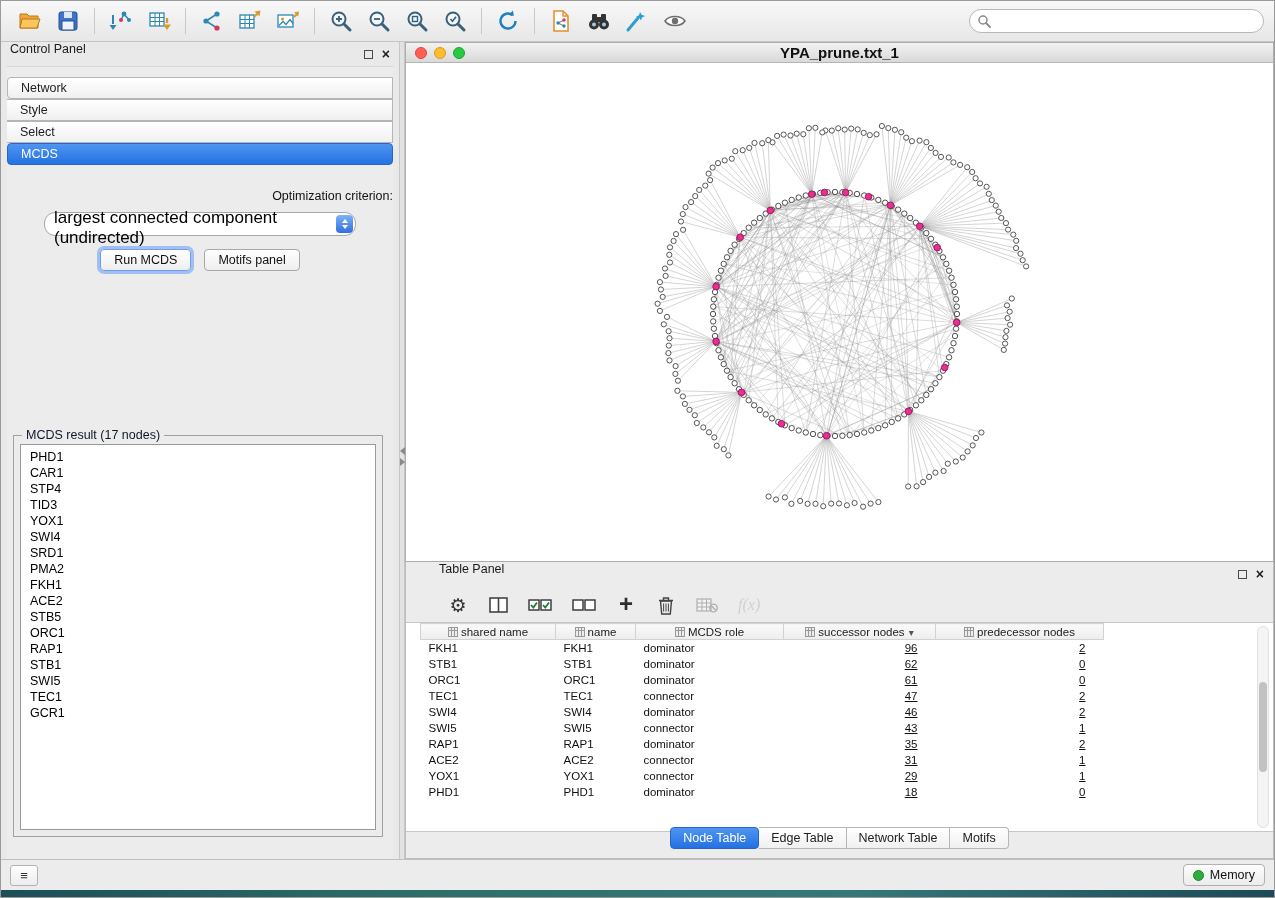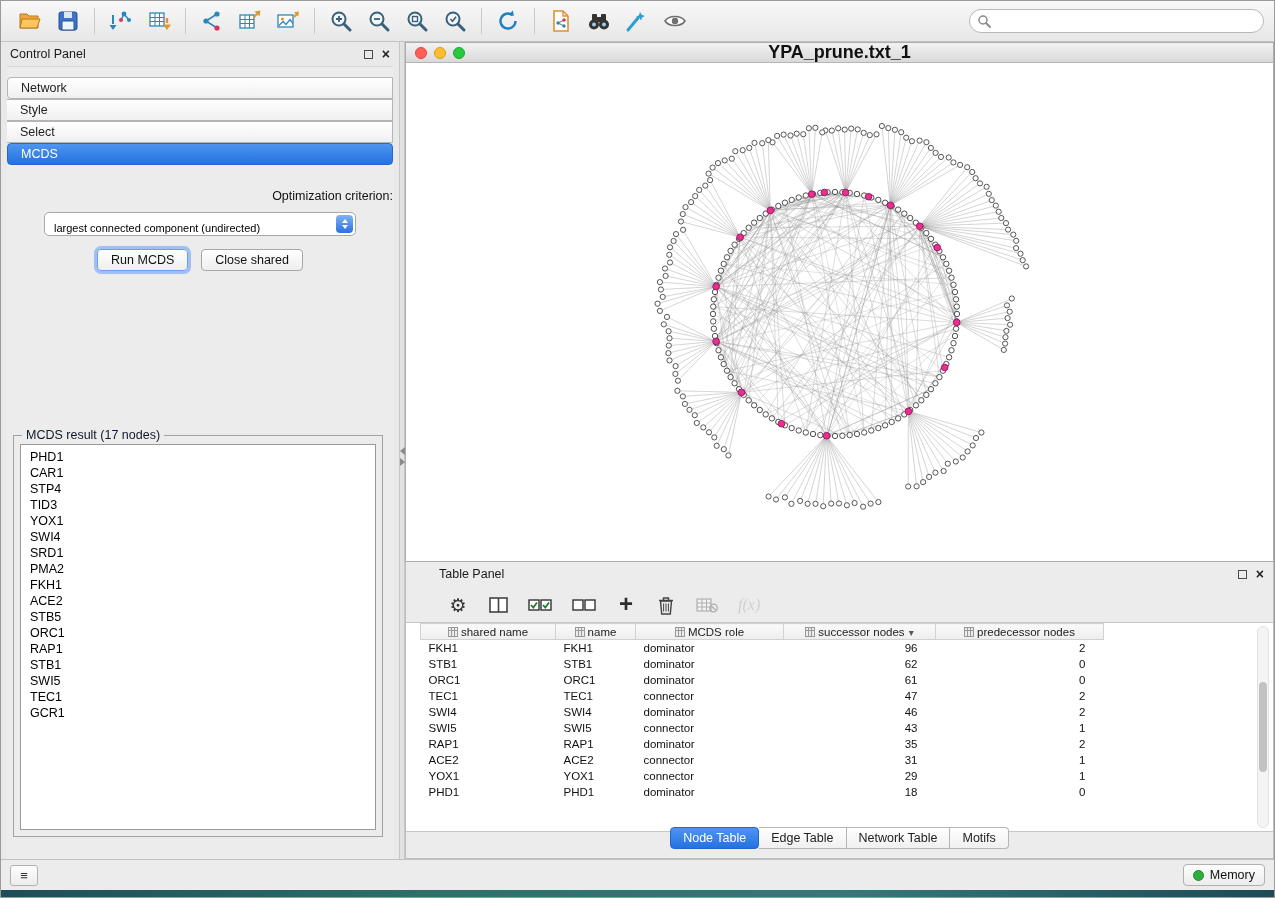--- a/index.html
+++ b/index.html
@@ -10,31 +10,31 @@
   
   .toolbar { position:absolute; top:0; left:0; right:0; height:41px; background:linear-gradient(#f8f8f8,#e7e7e7); border-bottom:1px solid #c4c4c4; display:flex; align-items:center; padding:0 10px; }
   .tbtn { width:38px; height:34px; display:flex; align-items:center; justify-content:center; border-radius:4px; }
   .tsep { width:1px; height:26px; background:#c9c9c9; margin:0 7px; }
   .search-wrap { margin-left:auto; position:relative; width:295px; }
   .search-wrap input { width:100%; height:24px; border:1px solid #b8b8b8; border-radius:12px; background:#fff; padding:0 10px 0 26px; font-size:12px; outline:none; font-family:"Liberation Sans",sans-serif; }
   .search-glass { position:absolute; left:8px; top:5px; }
 
   
   .control-panel { position:absolute; top:41px; left:0; width:398px; bottom:38px; background:#e9e9e9; }
-  .panel-head { height:24px; display:flex; align-items:center; padding:0 9px; font-size:12.5px; color:#1a1a1a; }
+  .panel-head { height:24px; display:flex; padding:0 9px; font-size:12.5px; color:#1a1a1a; }
   .head-icons { margin-left:auto; display:flex; align-items:center; gap:9px; }
   .float-box { width:9px; height:9px; border:1.5px solid #4a4a4a; background:transparent; }
   .close-x { font-size:14px; font-weight:bold; color:#222; line-height:1; }
   .cp-inner { position:absolute; top:24px; left:6px; right:6px; bottom:0; background:#ececec; border-top:1px solid #d8d8d8; }
   .cp-tabs { display:flex; justify-content:center; margin-top:10px;flex-direction:column; }
   .cp-tab { font-size:12.5px; padding:3px 13px; border:1px solid #b5b5b5; border-left:none; background:linear-gradient(#ffffff,#f0f0f0); color:#222; }
   .cp-tab:first-child { border-left:1px solid #b5b5b5; border-radius:4px 0 0 4px; }
   .cp-tab.active { background:linear-gradient(#4f95f0,#2471e2); color:#fff; border:1px solid #2367cf; border-radius:4px; }
   .opt-label { text-align:right; margin-top:24px; font-size:12.5px; color:#111; }
-  .dropdown { position:relative; width:312px; margin:9px auto 0; height:24px; background:#fff; border:1px solid #a8a8a8; border-radius:5px; font-size:11px; display:flex; align-items:center; padding:8px 26px 0 9px; }
+  .dropdown { position:relative; width:312px; margin:9px auto 0; height:24px; background:#fff; border:1px solid #a8a8a8; border-radius:11px; font-size:17px; display:flex; align-items:center; padding:8px 26px 0 9px; }
   .dd-stepper { position:absolute; right:2px; top:2px; bottom:2px; width:17px; border-radius:4px; background:linear-gradient(#7db2f5,#2f6fe0); display:flex; flex-direction:column; align-items:center; justify-content:center; gap:2px; }
   .tri-up { width:0; height:0; border:3.5px solid transparent; border-bottom:4.5px solid #fff; border-top:none; }
   .tri-down { width:0; height:0; border:3.5px solid transparent; border-top:4.5px solid #fff; border-bottom:none; }
   .cp-buttons { display:flex; justify-content:center; gap:13px; margin-top:13px; }
   .btn { font-size:12.5px; padding:3px 13px; border:1px solid #a8a8a8; border-radius:4px; background:linear-gradient(#ffffff,#eeeeee); color:#111; }
   .btn.focus-ring { box-shadow:0 0 0 3px rgba(100,155,245,.55); border-color:#6b9ef0; }
   .groupbox { position:absolute; left:6px; right:10px; top:368px; bottom:22px; border:1px solid #a0a0a0; }
   .groupbox-title { position:absolute; top:-8px; left:8px; background:#ececec; padding:0 4px; font-size:12.5px; color:#0f172a; }
   .result-list { position:absolute; left:6px; right:6px; top:8px; bottom:6px; background:#fff; border:1px solid #999; padding:4px 9px; font-size:12.5px; line-height:16px; color:#000; overflow:hidden; }
 
@@ -46,38 +46,38 @@
 
   
   .right-col { position:absolute; left:404px; right:0; top:41px; bottom:38px; }
   .net-frame { position:absolute; left:0; right:0; top:0; height:520px; background:#fff; border:1px solid #adadad; }
   .net-titlebar { height:20px; background:linear-gradient(#f2f2f2,#d9d9d9); border-bottom:1px solid #b5b5b5; position:relative; display:flex; align-items:center; justify-content:center; }
   .lights { position:absolute; left:9px; top:4px; display:flex; gap:7px; }
   .light { width:12px; height:12px; border-radius:50%; }
   .light.red { background:#ff5f57; border:1px solid #e0443e; }
   .light.yellow { background:#febc2e; border:1px solid #d89c1e; }
   .light.green { background:#28c840; border:1px solid #1da62f; }
-  .net-title { font-size:18px; font-weight:bold; color:#111; }
+  .net-title { font-size:15px; font-weight:bold; color:#111; }
   .net-canvas { position:absolute; left:0; top:20px; right:0; bottom:0; background:#fff; }
 
   
   .table-panel { position:absolute; left:0; right:0; top:520px; bottom:0; background:#ececec; border:1px solid #bdbdbd; border-top:none;padding-left:24px; }
   .tp-toolbar { height:38px; display:flex; align-items:center; gap:20px; padding:0 18px; }
   .tp-icon { display:flex; align-items:center; justify-content:center; min-width:20px; }
   .gear-glyph { font-size:19px; color:#333; font-family:"DejaVu Sans",sans-serif; }
   .plus-glyph { font-size:24px; font-weight:bold; color:#2e2e2e; line-height:1; margin-top:-3px; }
   .fx { font-family:"Liberation Serif",serif; font-style:italic; font-size:16px; color:#a8a8a8; }
   .disabled { opacity:.4; }
   .table-area { position:absolute; left:0; right:0; top:60px; bottom:26px; background:#fff; border-top:1px solid #c6c6c6; border-bottom:1px solid #c6c6c6; overflow:hidden; }
   table.data { table-layout:fixed; width:683px; border-collapse:collapse; margin-left:14px; }
   table.data th { border:1px solid #d2d2d2; background:linear-gradient(#fafafa,#ededed); font-weight:normal; font-size:11.5px; height:16px; text-align:center; color:#222; white-space:nowrap; overflow:hidden; padding:0 4px; }
   table.data th svg { vertical-align:-1px; margin-right:3px; }
   .sort-arrow { color:#555; font-size:10px; margin-left:4px; }
   table.data td { font-size:11.5px; height:16px; padding:0 8px; white-space:nowrap; color:#111; }
-  table.data td.num { text-align:right; padding-right:18px; }
+  table.data td.num { text-align:right; padding-right:18px;text-decoration:underline; }
   .v-scroll { position:absolute; right:4px; top:3px; bottom:3px; width:12px; background:#f4f4f4; border:1px solid #e2e2e2; border-radius:6px; }
   .v-thumb { position:absolute; top:55px; left:1px; width:8px; height:90px; background:#c2c2c2; border-radius:5px; }
   .bottom-tabs { position:absolute; left:0; right:0; bottom:8px; height:24px; display:flex; justify-content:center; align-items:center; }
   .b-tab { font-size:12.5px; padding:3px 12px; border:1px solid #b5b5b5; border-left:none; background:linear-gradient(#ffffff,#f0f0f0); color:#222; }
   .b-tab:first-child { border-left:1px solid #b5b5b5; border-radius:4px 0 0 4px; }
   .b-tab:last-child { border-radius:0 4px 4px 0; }
   .b-tab.active { background:linear-gradient(#4f95f0,#2471e2); color:#fff; border:1px solid #2367cf; border-radius:4px; }
 
   
   .statusbar { position:absolute; left:0; right:0; bottom:7px; height:31px; background:#ececec; border-top:1px solid #c0c0c0; display:flex; align-items:center; justify-content:space-between; padding:0 9px; }
@@ -247,21 +247,21 @@
       <div class="opt-label">Optimization criterion:</div>
       <div class="dropdown">
         <span>largest connected component (undirected)</span>
         <span class="dd-stepper">
             <span class="tri-up"></span>
             <span class="tri-down"></span>
           </span>
       </div>
       <div class="cp-buttons">
         <button class="btn focus-ring">Run MCDS</button>
-        <button class="btn">Close shared</button>
+        <button class="btn">Motifs panel</button>
       </div>
       <div class="groupbox">
         <span class="groupbox-title">MCDS result (17 nodes)</span>
         <div class="result-list">
             <div class="result-item">PHD1</div>
             <div class="result-item">CAR1</div>
             <div class="result-item">STP4</div>
             <div class="result-item">TID3</div>
             <div class="result-item">YOX1</div>
             <div class="result-item">SWI4</div>

